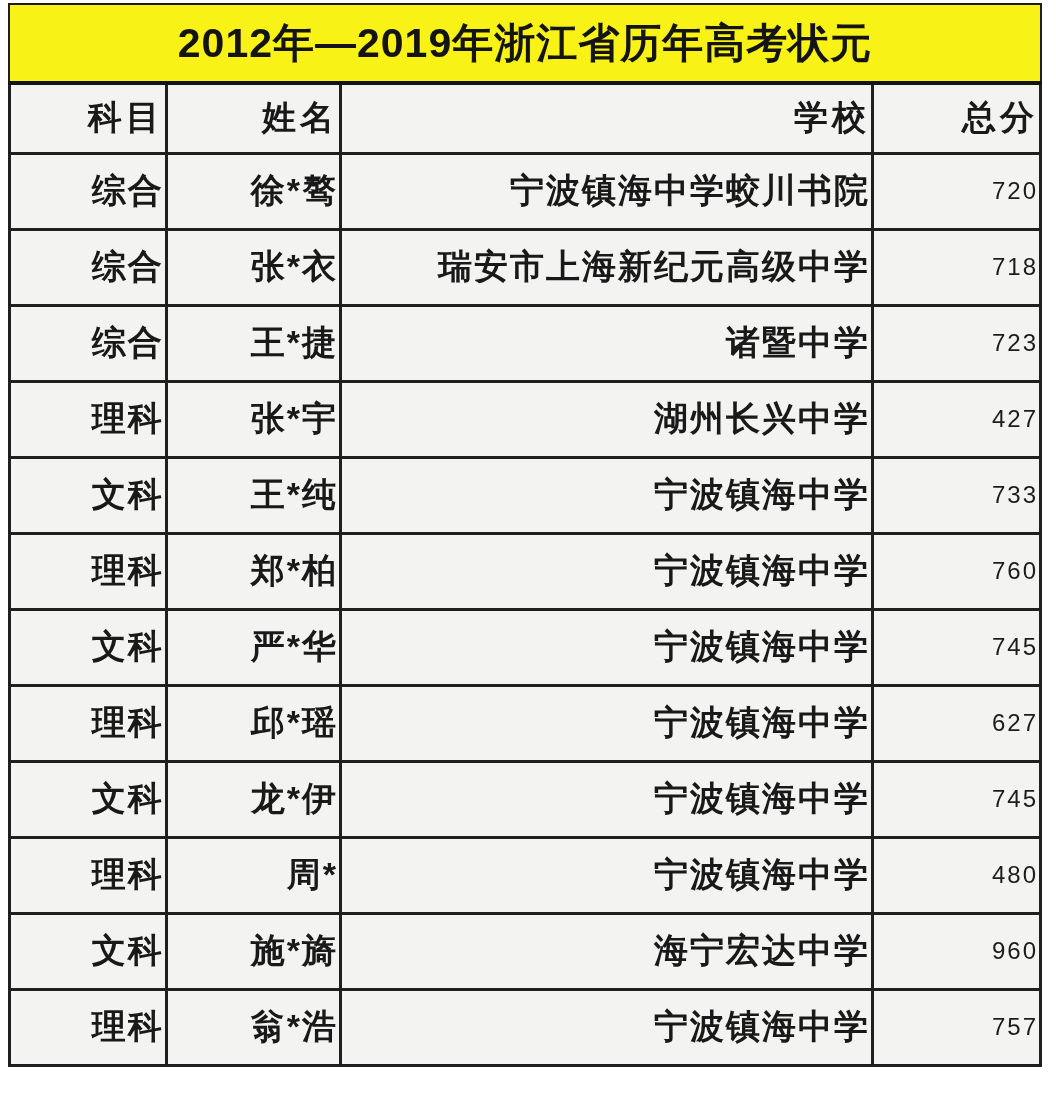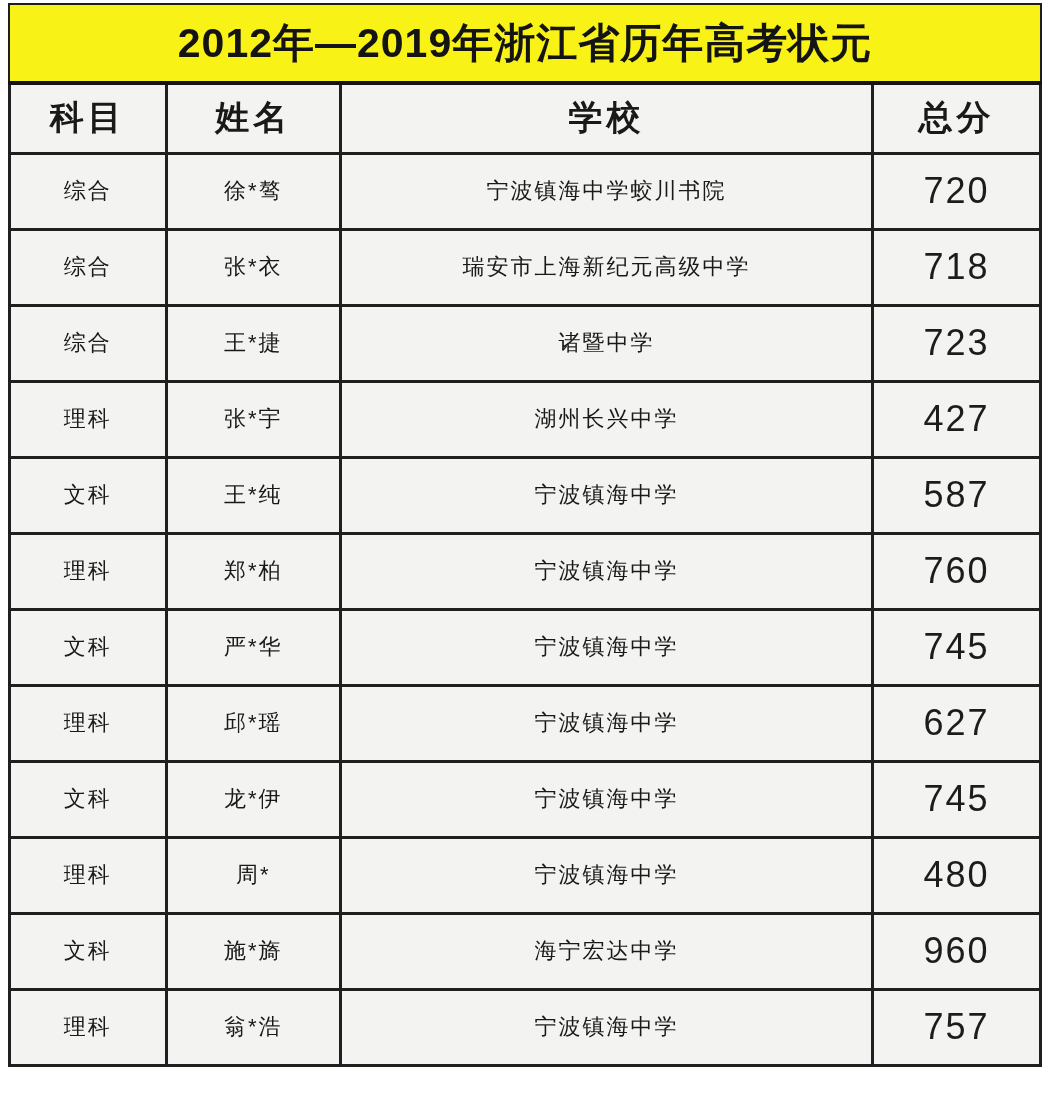--- a/index.html
+++ b/index.html
@@ -36,42 +36,42 @@
   table.rank-table {
     border-collapse: collapse;
     width: 100%;
     table-layout: fixed;
     background: #f3f3f1;
   }
   table.rank-table th,
   table.rank-table td {
     box-sizing: border-box;
     border: 3px solid #1f1f1f;
-    text-align: center;
+    text-align: right;
     vertical-align: middle;
     color: #191919;
     overflow: hidden;
     white-space: nowrap;
   }
   table.rank-table thead th {
     height: 70px;
     font-size: 34px;
     font-weight: 700;
     border-top: 4px solid #141414;
     letter-spacing: 4px;
   }
   table.rank-table tbody td {
     height: 76px;
-    font-size: 22px;
-    font-weight: 400;
+    font-size: 34px;
+    font-weight: 700;
     letter-spacing: 2px;
   }
   table.rank-table tbody td.score-cell {
     font-weight: 400;
-    font-size: 36px;
+    font-size: 24px;
     letter-spacing: 2px;
     color: #1c1c1c;
     margin-left: 39px;
   }
   col.c-subject { width: 15.2%; }
   col.c-name    { width: 16.9%; }
   col.c-school  { width: 51.6%; }
   col.c-score   { width: 16.3%; }
 </style>
 </head>
@@ -122,21 +122,21 @@
     <td>理科</td>
     <td>张*宇</td>
     <td>湖州长兴中学</td>
     <td class="score-cell">427</td>
   </tr>
 
   <tr>
     <td>文科</td>
     <td>王*纯</td>
     <td>宁波镇海中学</td>
-    <td class="score-cell">587</td>
+    <td class="score-cell">733</td>
   </tr>
 
   <tr>
     <td>理科</td>
     <td>郑*柏</td>
     <td>宁波镇海中学</td>
     <td class="score-cell">760</td>
   </tr>
 
   <tr>

